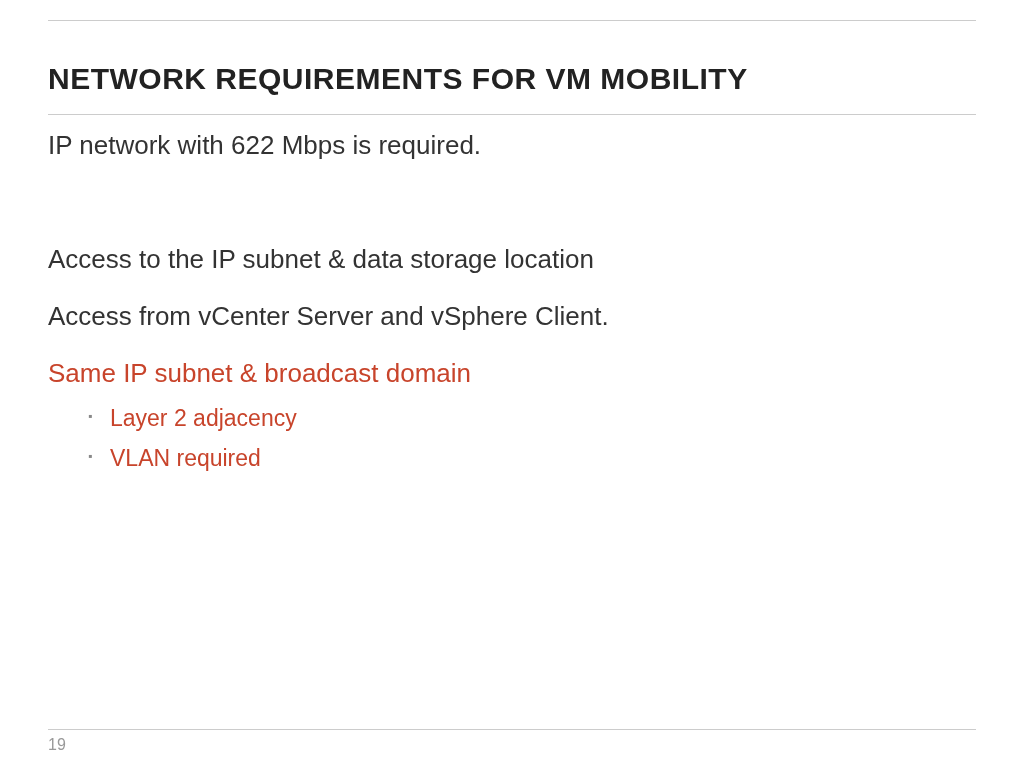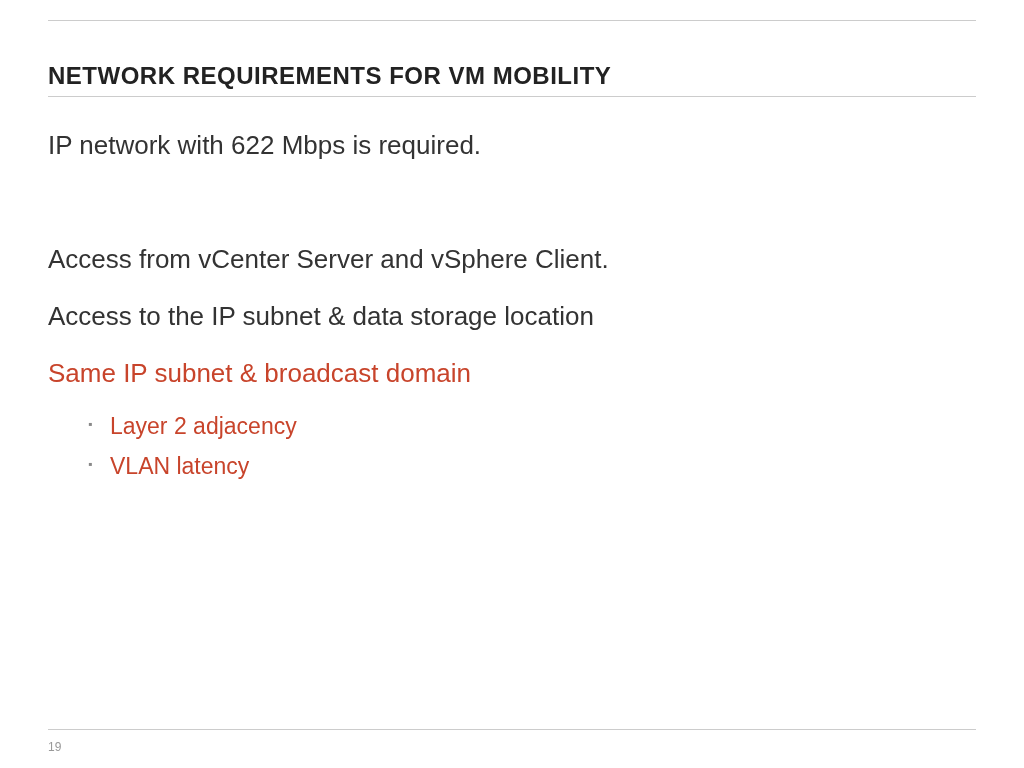--- a/index.html
+++ b/index.html
@@ -20,43 +20,43 @@
       left: 48px;
       right: 48px;
       height: 1px;
       background: #cccccc;
     }
     .slide-title {
       position: absolute;
       top: 62px;
       left: 48px;
       right: 48px;
-      font-size: 24px;
+      font-size: 30px;
       font-weight: bold;
       color: #222222;
       letter-spacing: 0.5px;
-      padding-bottom: 6px;
+      padding-bottom: 18px;
       border-bottom: 1px solid #cccccc;
     }
     .content {
       position: absolute;
       top: 128px;
       left: 48px;
       right: 48px;
       color: #333333;
       font-size: 26px;
       line-height: 1.35;
     }
     .para {
       margin-bottom: 22px;
       font-weight: 400;
     }
     .highlight {
       color: #c8442b;
-      margin-bottom: 16px;
+      margin-bottom: 8px;
     }
     ul.sublist {
       list-style: none;
       padding-left: 40px;
       margin-top: 2px;
     }
     ul.sublist li {
       color: #c8442b;
       font-size: 23px;
       line-height: 1.7;
@@ -77,44 +77,44 @@
       bottom: 38px;
       left: 48px;
       right: 48px;
       height: 1px;
       background: #cccccc;
     }
     .page-num {
       position: absolute;
       bottom: 14px;
       left: 48px;
-      font-size: 12px;
+      font-size: 16px;
       color: #999999;
     }
   </style>
 </head>
 <body>
 
 <div class="top-rule"></div>
 
 <h1 class="slide-title">NETWORK REQUIREMENTS FOR VM MOBILITY</h1>
 
 <div class="content">
   <p class="para">IP network with 622 Mbps is required.</p>
 
   <p class="para">
     <br>
   </p>
 
+  <p class="para">Access to the IP subnet &amp; data storage location</p>
+
   <p class="para">Access from vCenter Server and vSphere Client.</p>
-
-  <p class="para">Access to the IP subnet &amp; data storage location</p>
 
   <p class="para highlight">Same IP subnet &amp; broadcast domain</p>
 
   <ul class="sublist">
     <li>Layer 2 adjacency</li>
-    <li>VLAN latency</li>
+    <li>VLAN required</li>
   </ul>
 </div>
 
 <div class="bottom-rule"></div>
 <div class="page-num">19</div>
 
 </body></html>

